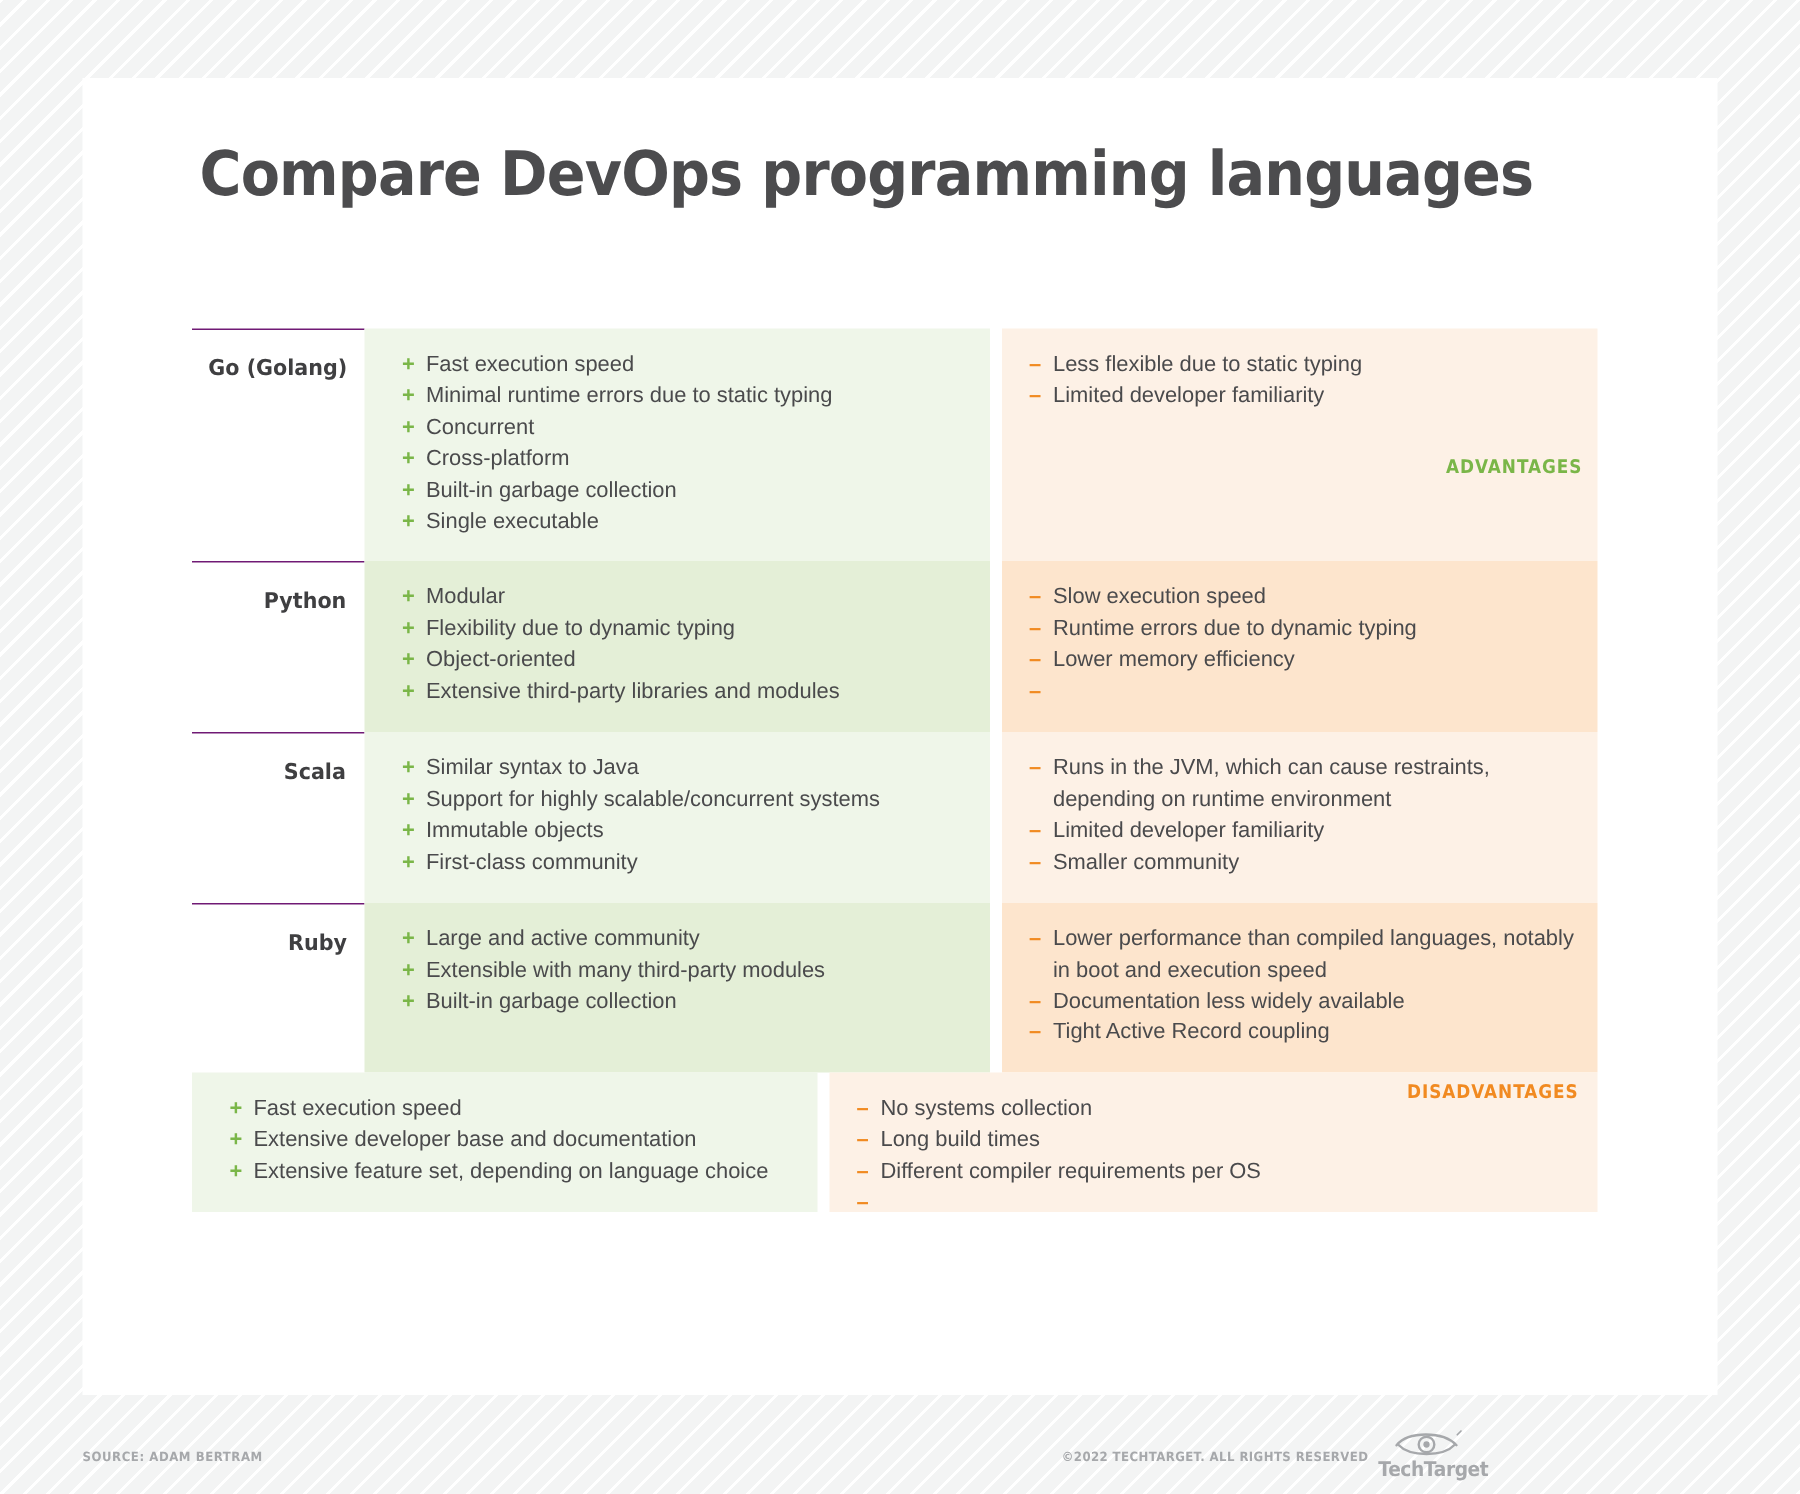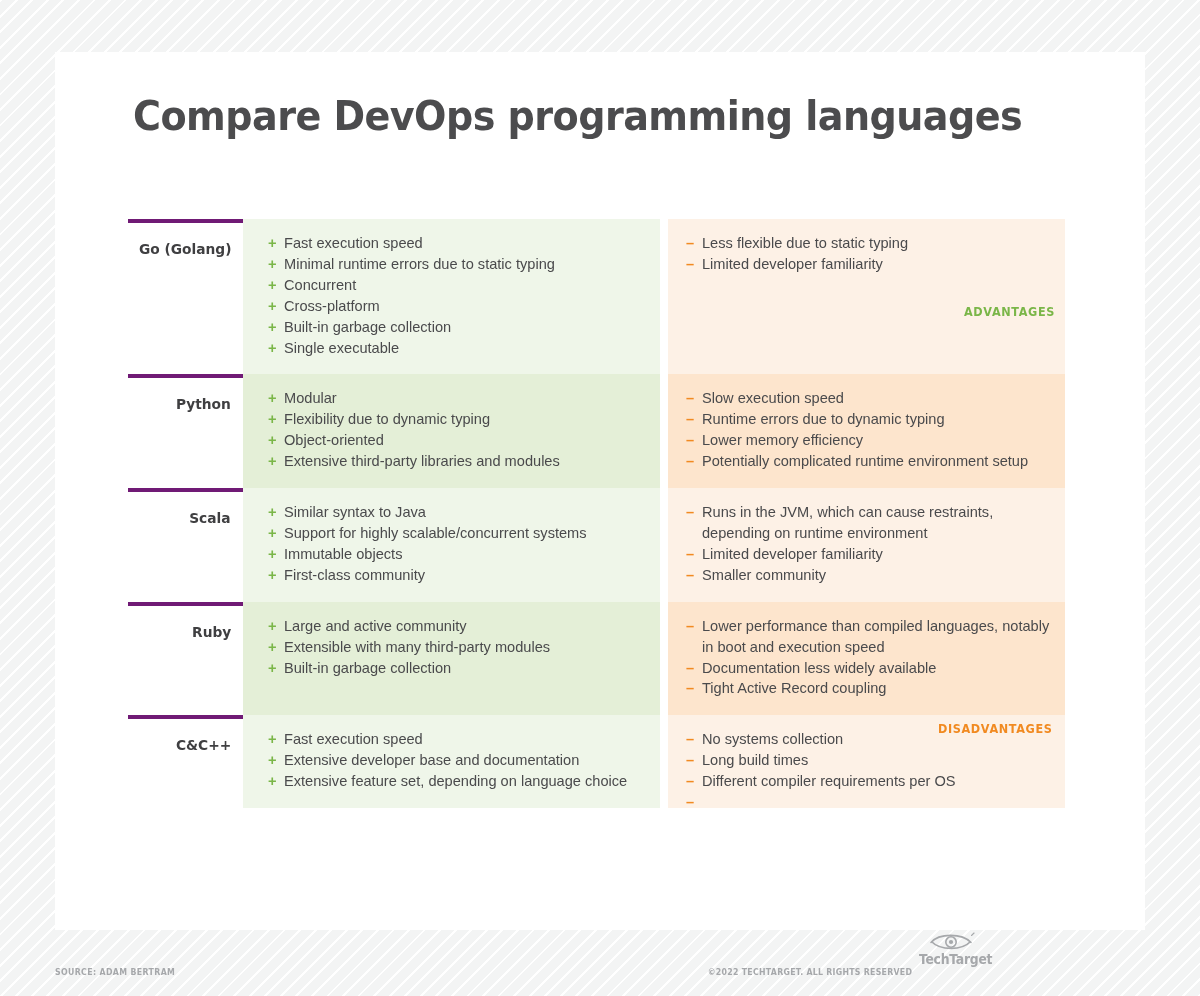--- a/index.html
+++ b/index.html
@@ -86,21 +86,21 @@
     align-items: stretch;
   }
 
   .lang-cell {
     width: 115px;
     flex: 0 0 115px;
     box-sizing: border-box;
     padding-top: 17px;
     padding-right: 12px;
     text-align: right;
-    border-top: 4px solid #701a75;
+    border-top: 1px solid #701a75;
     background: #ffffff;
   }
   .lang-name {
     font-family: "DejaVu Sans", sans-serif;
     font-size: 14.5px;
     font-weight: bold;
     color: #3f3f41;
     white-space: nowrap;
     display: inline-block;
     transform: scaleX(0.95);
@@ -178,21 +178,21 @@
     font-weight: bold;
     letter-spacing: 0.3px;
     color: #a6a8ab;
     transform: scaleX(0.92);
     transform-origin: right top;
     white-space: nowrap;
   }
   .logo {
     position: absolute;
     right: 24px;
-    top: 1px;
+    top: 22px;
     width: 72px;
     height: 38px;
     color: #a6a8ab;
   }
   .logo .eye { display: block; margin: 0 auto 1px auto; }
   .logo .wordmark {
     display: block;
     text-align: center;
     font-family: "DejaVu Sans", sans-serif;
     font-size: 13.5px;
@@ -251,21 +251,21 @@
               <li><span class="sign">+</span><span>Flexibility due to dynamic typing</span></li>
               <li><span class="sign">+</span><span>Object-oriented</span></li>
               <li><span class="sign">+</span><span>Extensive third-party libraries and modules</span></li>
             </ul>
           </div>
           <div class="dis-cell">
             <ul class="items">
               <li><span class="sign">–</span><span>Slow execution speed</span></li>
               <li><span class="sign">–</span><span>Runtime errors due to dynamic typing</span></li>
               <li><span class="sign">–</span><span>Lower memory efficiency</span></li>
-              <li><span class="sign">–</span><span>Potentially complicated runtime environment setup</span></li>
+              <li><span class="sign">–</span></li>
             </ul>
           </div>
         </div>
         <div class="row tint-light">
           <div class="lang-cell"><span class="lang-name">Scala</span></div>
           <div class="adv-cell">
             <ul class="items">
               <li><span class="sign">+</span><span>Similar syntax to Java</span></li>
               <li><span class="sign">+</span><span>Support for highly scalable/concurrent systems</span></li>
               <li><span class="sign">+</span><span>Immutable objects</span></li>
@@ -291,21 +291,20 @@
           </div>
           <div class="dis-cell">
             <ul class="items">
               <li><span class="sign">–</span><span>Lower performance than compiled languages, notably in boot and execution speed</span></li>
               <li><span class="sign">–</span><span>Documentation less widely available</span></li>
               <li><span class="sign">–</span><span>Tight Active Record coupling</span></li>
             </ul>
           </div>
         </div>
         <div class="row tint-light">
-          <div class="lang-cell"><span class="lang-name">C&amp;C++</span></div>
           <div class="adv-cell">
             <ul class="items">
               <li><span class="sign">+</span><span>Fast execution speed</span></li>
               <li><span class="sign">+</span><span>Extensive developer base and documentation</span></li>
               <li><span class="sign">+</span><span>Extensive feature set, depending on language choice</span></li>
             </ul>
           </div>
           <div class="dis-cell">
             <ul class="items">
               <li><span class="sign">–</span><span>No systems collection</span></li>

